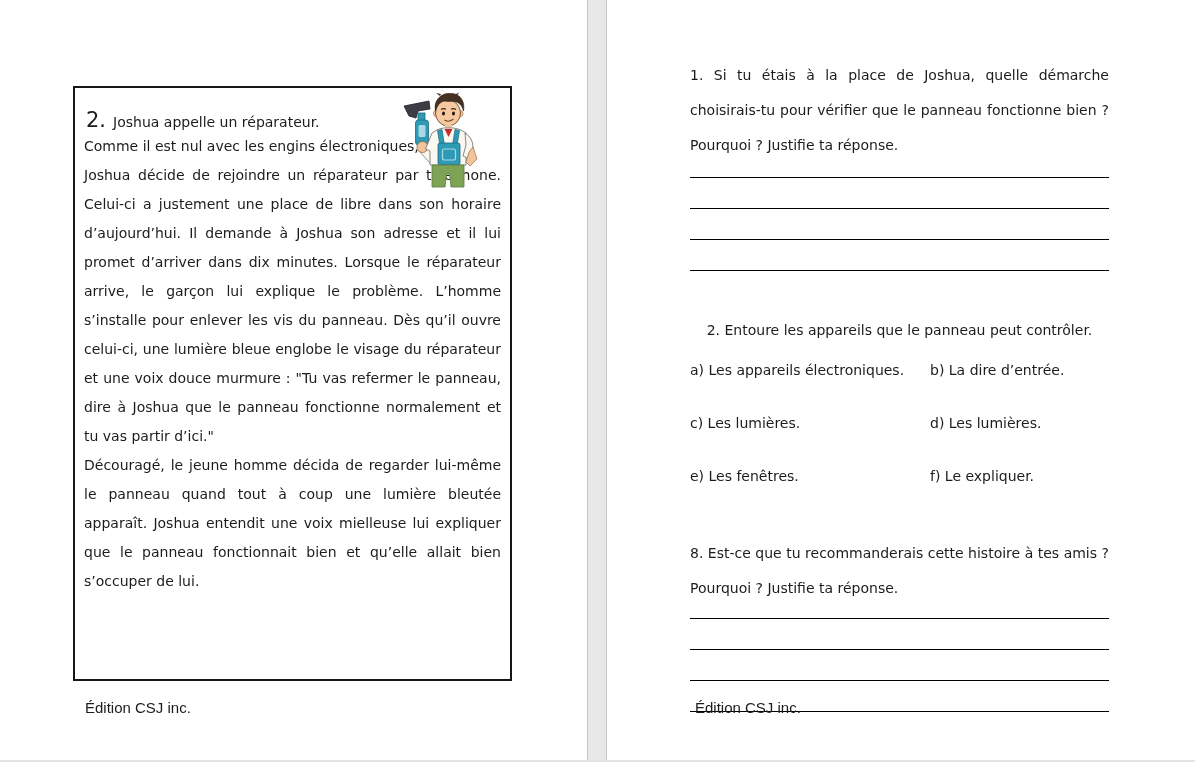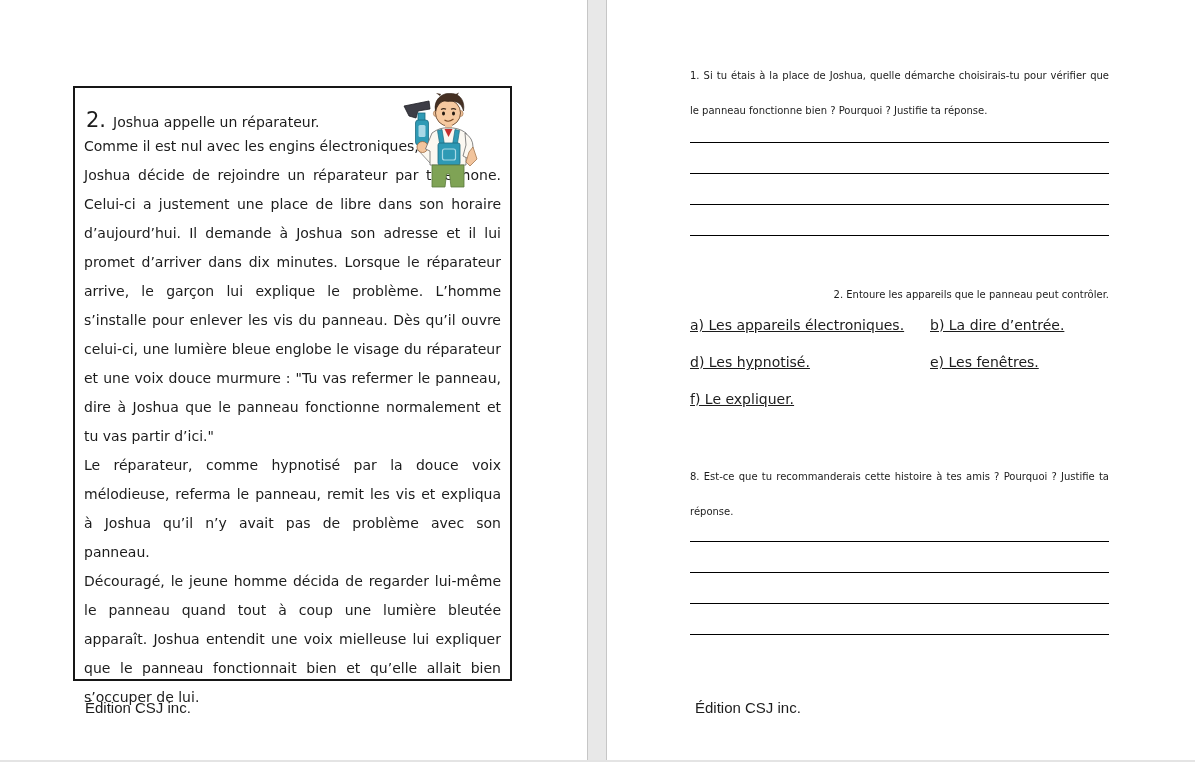--- a/index.html
+++ b/index.html
@@ -36,28 +36,28 @@
     font-family:"Liberation Sans",sans-serif;
   }
   .page-right .footer-publisher{left:88px;}
   .footer-page{
     position:absolute;bottom:42px;left:0;width:100%;text-align:right;
     font-size:11px;color:#8a8a8a;font-family:"Liberation Sans",sans-serif;
   }
 
   
   .rp-content{position:absolute;left:83px;top:58px;width:419px;}
-  .question{font-size:10px;line-height:35px;text-align:justify;margin:0;}
+  .question{font-size:14px;line-height:35px;text-align:justify;margin:0;}
   .lines{margin-top:-16px;}
   .lines-2{margin-top:-18px;}
   .answer-line{height:30px;border-bottom:1.6px solid #000;}
-  .q2-head{margin-top:48px;line-height:22px;text-align:right;}
+  .q2-head{margin-top:48px;line-height:22px;text-align:center;}
   .options-grid{
-    display:grid;grid-template-columns:240px 1fr;row-gap:15px;
-    margin-top:8px;font-size:14px;line-height:22px;text-decoration:underline;
+    display:grid;grid-template-columns:240px 1fr;row-gap:31px;
+    margin-top:18px;font-size:14px;line-height:22px;
   }
   .q3-head{margin-top:49px;}
 </style>
 </head>
 <body>
 
 <div>
 
   <section class="page page-left">
     <div class="story-box">
@@ -105,21 +105,20 @@
         <path d="M73 60 L77 55 L81 67 L74 74 L70 70 Z" fill="#f2c49c" stroke="#9a6a40" stroke-width="0.7"></path>
 
         <path d="M36 73 L68 73 L68 95 L55 95 L53.5 82 L50.5 82 L49 95 L36 95 Z" fill="#7fa355" stroke="#5c7a3c" stroke-width="0.8"></path>
       </svg>
 
       <div class="story-title">
         <span class="num">2.</span><span>Joshua appelle un réparateur.</span>
       </div>
       <p class="p-lead">Comme il est nul avec les engins électroniques,</p>
       <p class="p-body">Joshua décide de rejoindre un réparateur par téléphone. Celui-ci a justement une place de libre dans son horaire d’aujourd’hui. Il demande à Joshua son adresse et il lui promet d’arriver dans dix minutes. Lorsque le réparateur arrive, le garçon lui explique le problème. L’homme s’installe pour enlever les vis du panneau. Dès qu’il ouvre celui-ci, une lumière bleue englobe le visage du réparateur et une voix douce murmure : "Tu vas refermer le panneau, dire à Joshua que le panneau fonctionne normalement et tu vas partir d’ici."</p>
-      <p class="p-next">Le réparateur, comme hypnotisé par la douce voix mélodieuse, referma le panneau, remit les vis et expliqua à Joshua qu’il n’y avait pas de problème avec son panneau.</p>
       <p class="p-next">Découragé, le jeune homme décida de regarder lui-même le panneau quand tout à coup une lumière bleutée apparaît. Joshua entendit une voix mielleuse lui expliquer que le panneau fonctionnait bien et qu’elle allait bien s’occuper de lui.</p>
     </div>
 
     <div class="footer-publisher">Édition CSJ inc.</div>
     <div class="footer-page">60</div>
   </section>
 
   <div class="page-divider"></div>
 
   <section class="page page-right">
@@ -130,21 +129,22 @@
         <div class="answer-line"></div>
         <div class="answer-line"></div>
         <div class="answer-line"></div>
         <div class="answer-line"></div>
       </div>
 
       <p class="question q2-head">2. Entoure les appareils que le panneau peut contrôler.</p>
       <div class="options-grid">
         <span>a) Les appareils électroniques.</span>
         <span>b) La dire d’entrée.</span>
-        <span>d) Les hypnotisé.</span>
+        <span>c) Les lumières.</span>
+        <span>d) Les lumières.</span>
         <span>e) Les fenêtres.</span>
         <span>f) Le expliquer.</span>
       </div>
 
       <p class="question q3-head">8. Est-ce que tu recommanderais cette histoire à tes amis ? Pourquoi ? Justifie ta réponse.</p>
       <div class="lines lines-2">
         <div class="answer-line"></div>
         <div class="answer-line"></div>
         <div class="answer-line"></div>
         <div class="answer-line"></div>

